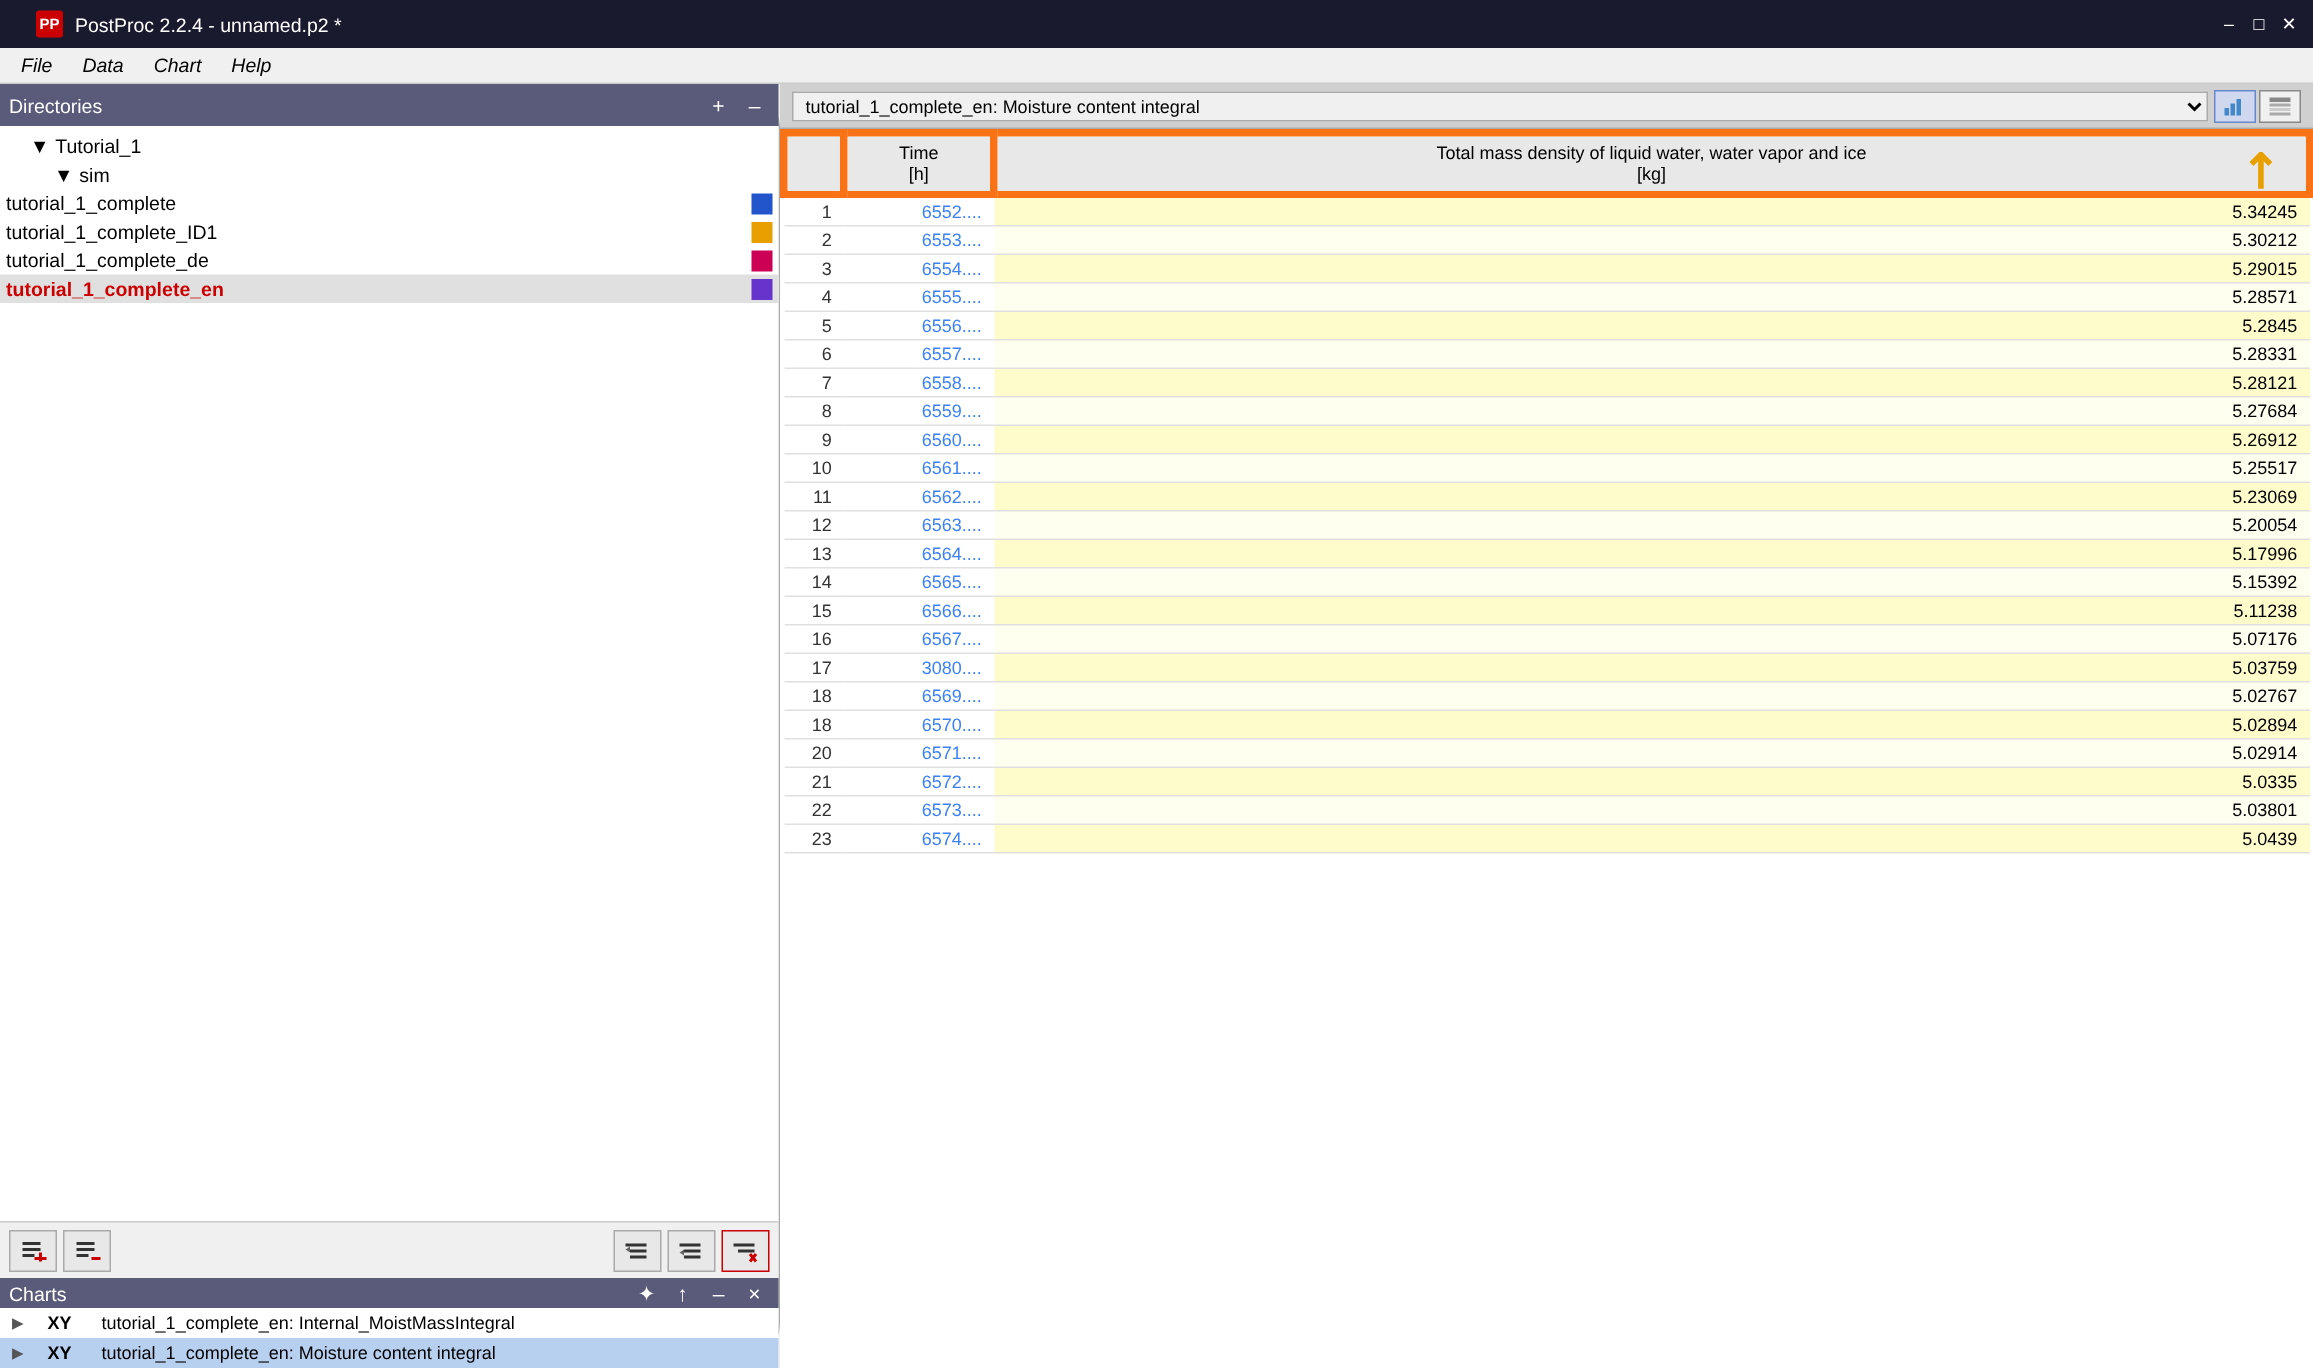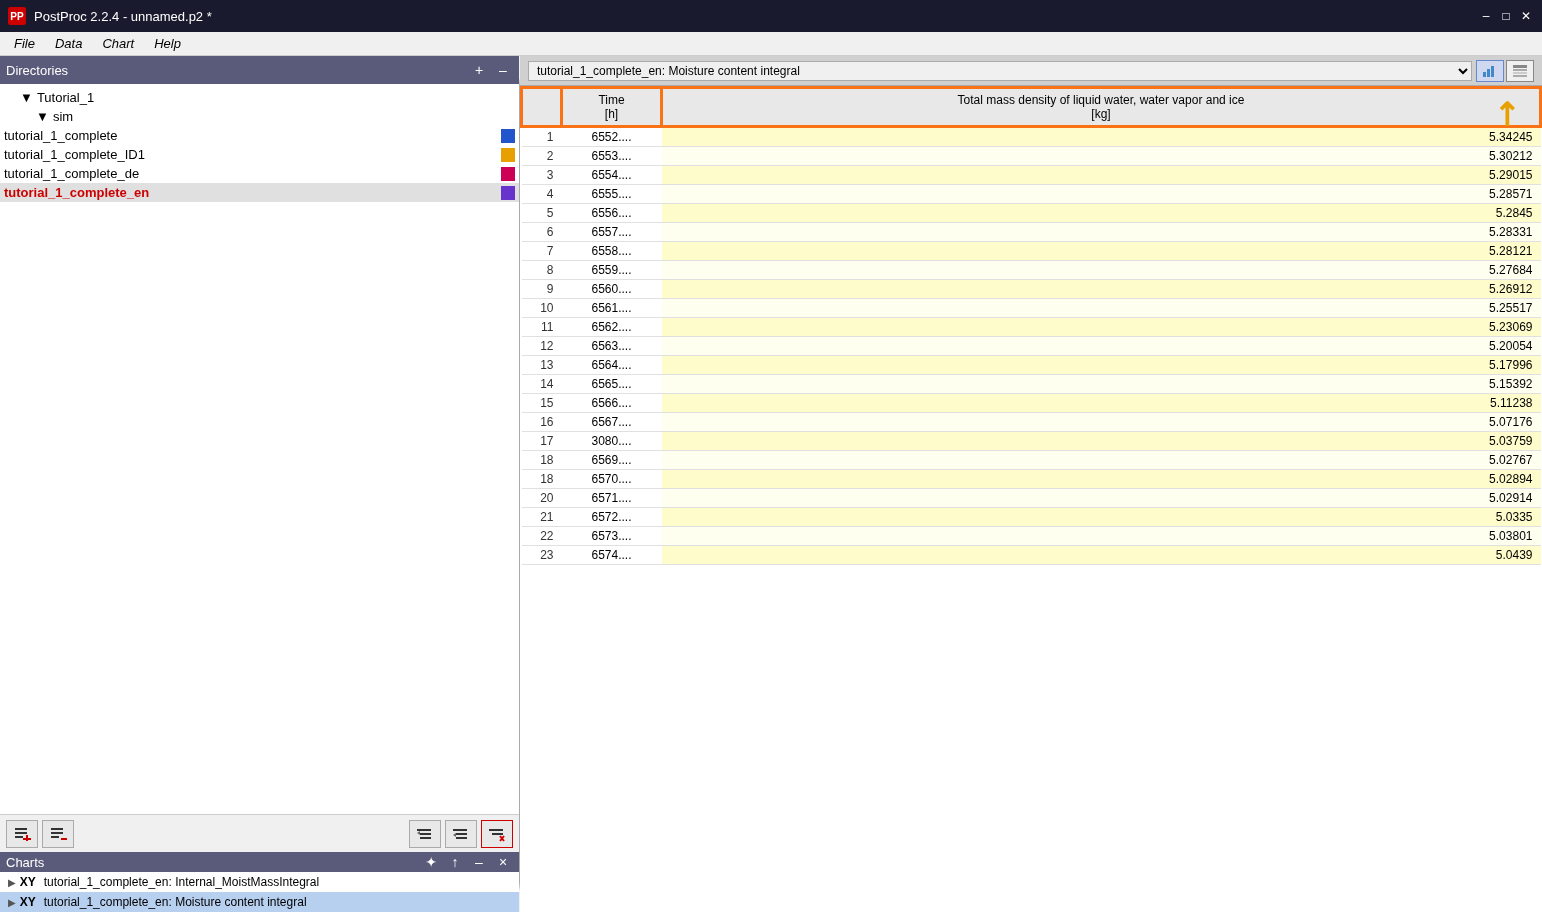--- a/index.html
+++ b/index.html
@@ -34,20 +34,21 @@
       width: 18px;
       height: 18px;
       background: #c00;
       border-radius: 2px;
       display: flex;
       align-items: center;
       justify-content: center;
       font-size: 10px;
       color: white;
       font-weight: bold;
+      margin-left: 16px;
     }
     .title-bar-controls {
       display: flex;
       gap: 4px;
     }
     .title-btn {
       width: 16px;
       height: 16px;
       background: none;
       border: none;
@@ -189,20 +190,21 @@
       gap: 4px;
       cursor: pointer;
     }
     .chart-item.selected { background: #b8d0f0; }
     .chart-arrow {
       color: #555;
       font-size: 10px;
     }
     .chart-label {
       font-size: 12px;
+      margin-left: 12px;
     }
 
     
     .right-panel {
       flex: 1;
       display: flex;
       flex-direction: column;
       overflow: hidden;
     }
 
@@ -241,21 +243,21 @@
       overflow-x: hidden;
       background: white;
       position: relative;
     }
     .data-table {
       width: 100%;
       border-collapse: collapse;
     }
     .data-table thead th {
       background: #e8e8e8;
-      border: 3px solid #f97316;
+      border: 5px solid #f97316;
       padding: 4px 8px;
       text-align: center;
       font-weight: normal;
       font-size: 12px;
       position: sticky;
       top: 0;
       z-index: 2;
     }
     .data-table tbody td {
       border-bottom: 1px solid #e0e0e0;
@@ -268,22 +270,22 @@
     .data-table tbody tr:nth-child(even) td.value-col {
       background: #fffff0;
     }
     .row-num {
       text-align: right;
       color: #333;
       width: 30px;
       padding-right: 12px;
     }
     .time-col {
-      text-align: center;
-      color: #000000;
+      text-align: right;
+      color: #3b82f6;
       width: 80px;
     }
     .value-col {
       text-align: right;
       padding-right: 16px;
     }
 
     
     .arrow-indicator {
       position: absolute;

